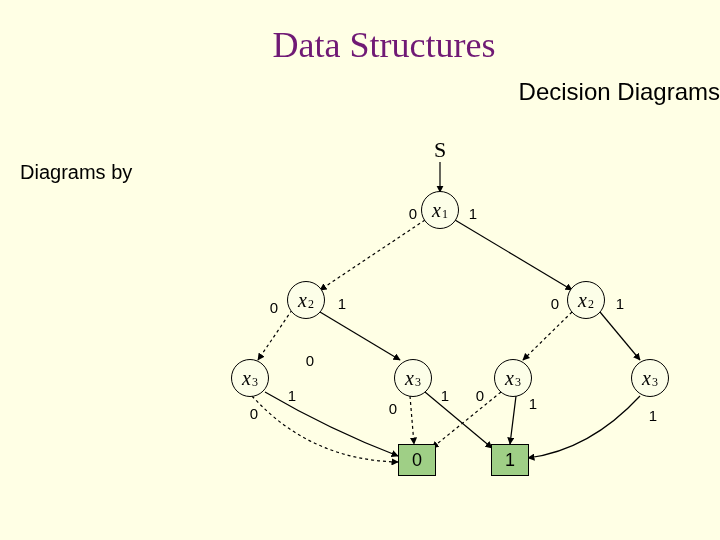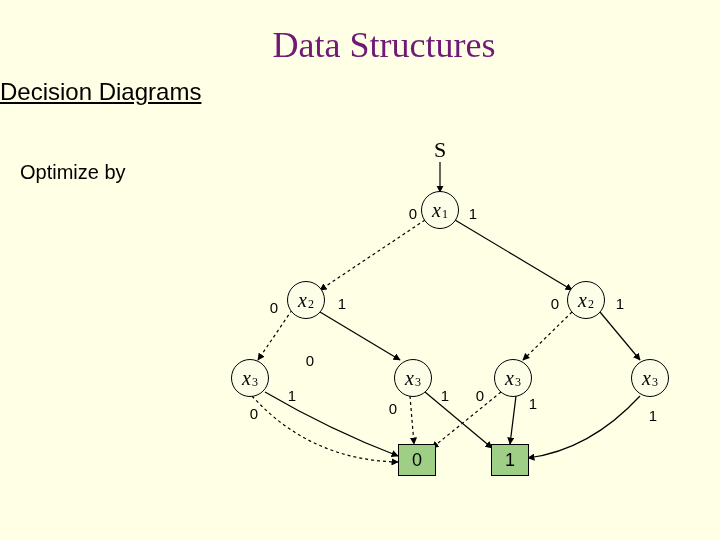--- a/index.html
+++ b/index.html
@@ -15,25 +15,24 @@
     font-family: "Times New Roman", Times, serif;
     font-size: 36px;
     text-align: center;
     color: #701a75;
     position: absolute;
     width: 100%;
     margin-left: 24px;
   }
   .subtitle {
     font-size: 24px;
-    text-align: left;
+    text-align: right;
     color: #000;
     position: absolute;
     width: 100%;
-    text-decoration: underline;
   }
   .sidetext {
     font-size: 20px;
     color: #000;
     position: absolute;
     line-height: 1.25;
   }
   .node {
     position: absolute;
     width: 36px;
@@ -87,21 +86,21 @@
     pointer-events: none;
   }
 </style>
 </head>
 <body>
 
 <div class="title" style="top:24px;">Data Structures</div>
 <div class="subtitle" style="top:78px;">Decision Diagrams</div>
 
 <div class="sidetext" style="left:20px; top:160px;">
-  <span>Optimize by</span><br>
+  <span>Diagrams by</span><br>
 </div>
 
 <svg class="edges">
   <defs>
     <marker id="arrow" viewBox="0 0 10 10" refX="9" refY="5" markerWidth="6" markerHeight="6" orient="auto-start-reverse">
       <path d="M 0 0 L 10 5 L 0 10 z" fill="#000"></path>
     </marker>
   </defs>
 
   <line x1="440" y1="162" x2="440" y2="192" stroke="#000" stroke-width="1.2" marker-end="url(#arrow)"></line>

